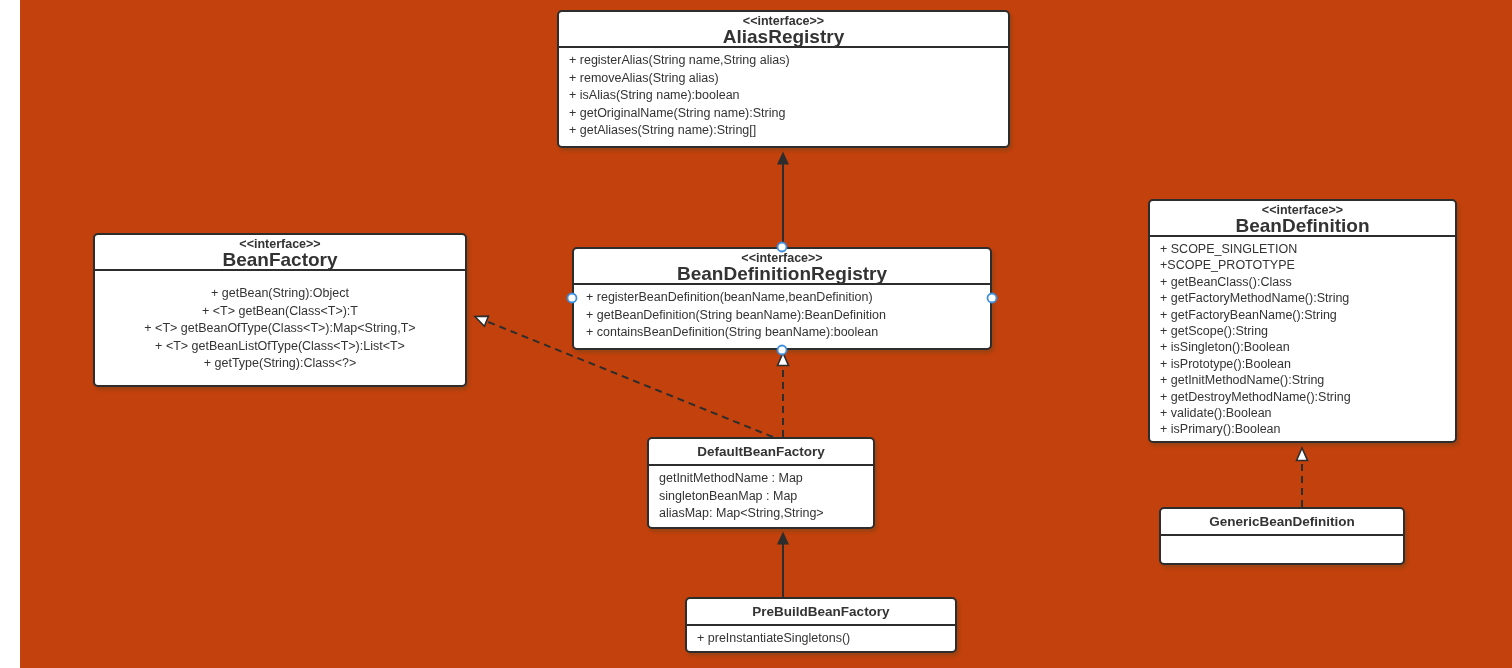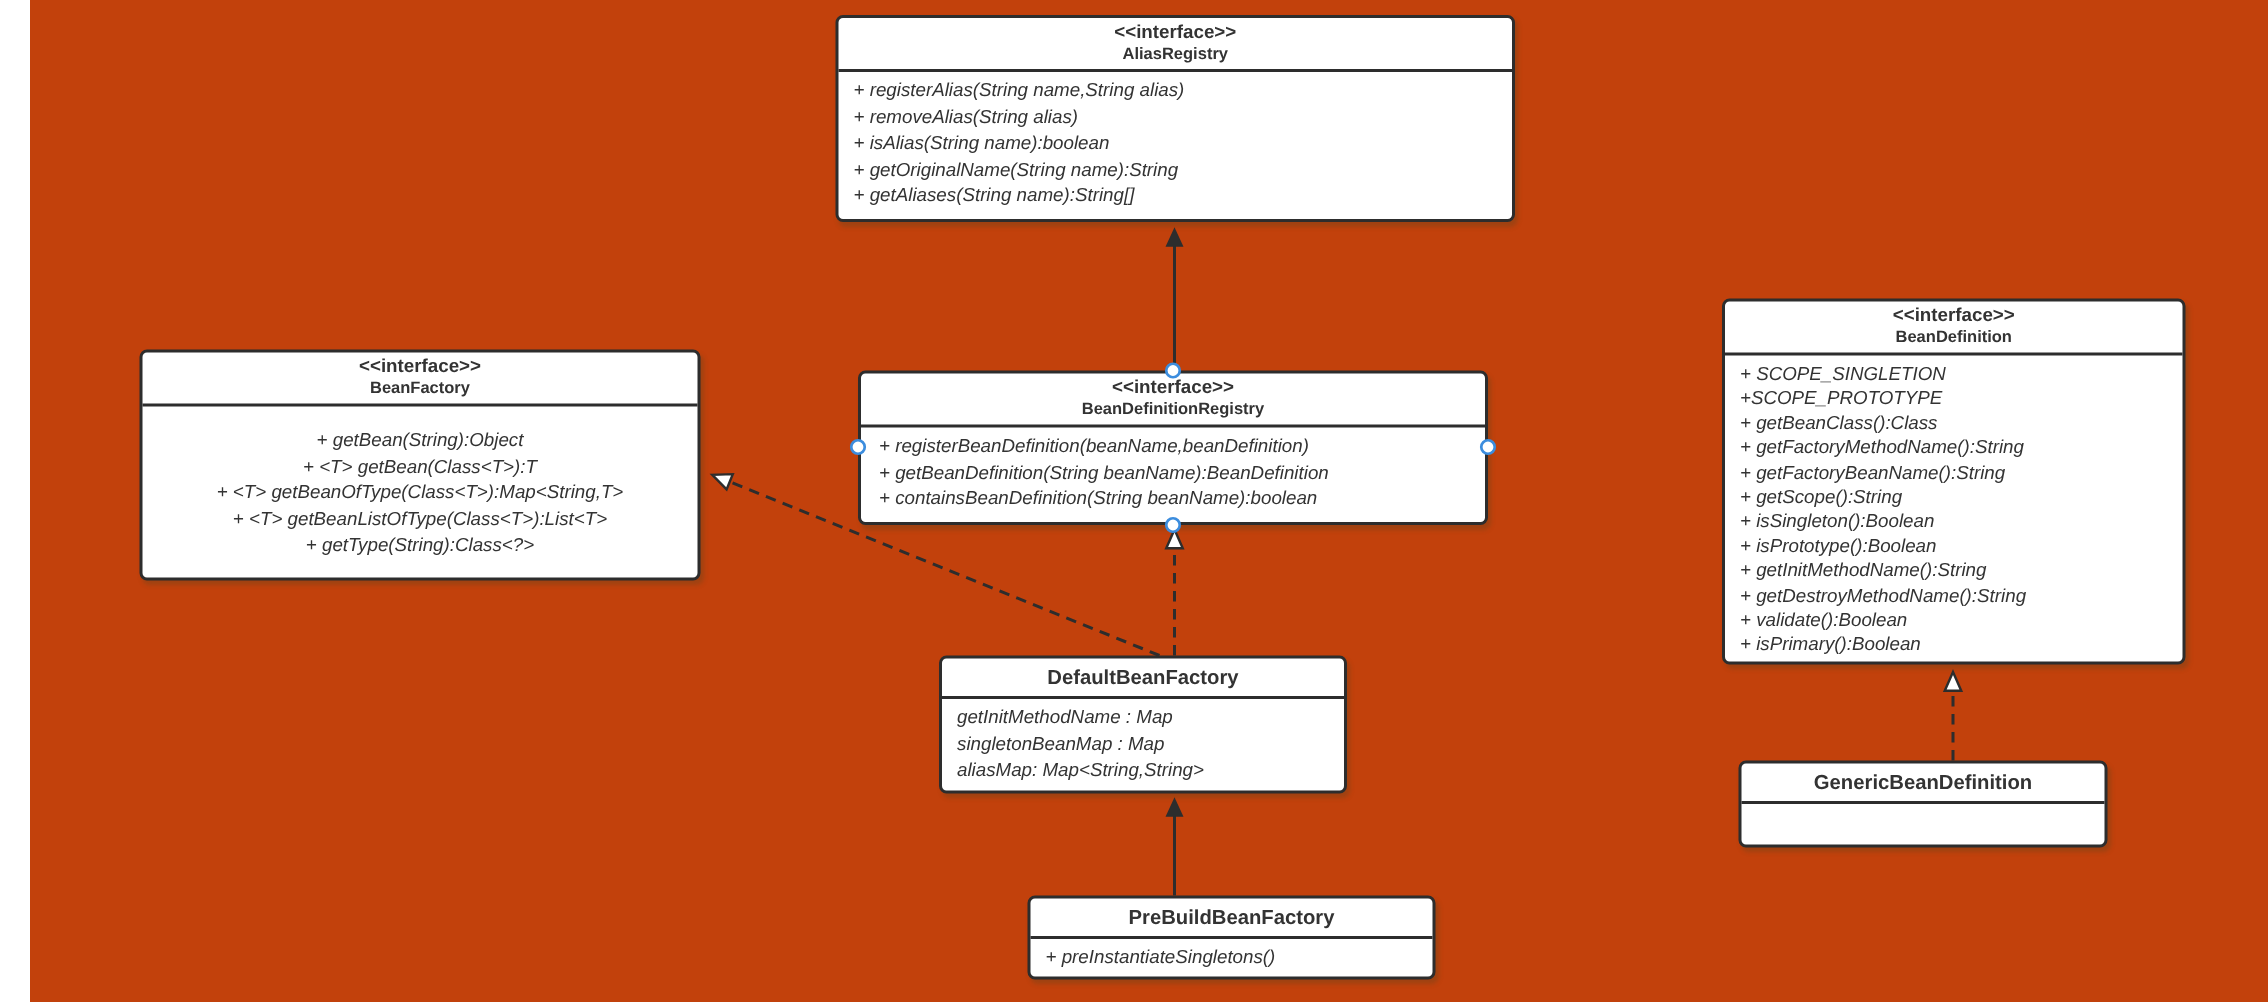--- a/index.html
+++ b/index.html
@@ -24,28 +24,27 @@
     z-index:1;
   }
   .uml-head{
     border-bottom:2px solid #2d2d2d;
     text-align:center;
     font-weight:bold;
     padding:2px 4px 2px;
     flex:0 0 auto;
   }
   .uml-head .stereotype{font-size:12.5px;line-height:15px;}
-  .uml-head .cname{font-size:11px;line-height:15px;}
+  .uml-head .cname{font-size:19px;line-height:15px;}
   .uml-head.single{font-size:13.5px;line-height:21px;padding:2px 4px;}
   .uml-body{
     padding:4px 10px;
     font-size:12.5px;
     flex:1 1 auto;
     overflow:hidden;
-    font-style:italic;
   }
   .member{line-height:17.5px;white-space:pre;}
   .uml-body.tight .member{line-height:16.4px;}
   #edges{
     position:absolute;
     left:0;top:0;
     z-index:2;
     pointer-events:none;
   }
 </style>
@@ -108,21 +107,21 @@
       <div class="member">+ getScope():String</div>
       <div class="member">+ isSingleton():Boolean</div>
       <div class="member">+ isPrototype():Boolean</div>
       <div class="member">+ getInitMethodName():String</div>
       <div class="member">+ getDestroyMethodName():String</div>
       <div class="member">+ validate():Boolean</div>
       <div class="member">+ isPrimary():Boolean</div>
     </div>
   </div>
 
-  <div class="uml-class" style="left:606px;top:437px;width:272px;height:92px;">
+  <div class="uml-class" style="left:627px;top:437px;width:228px;height:92px;">
     <div class="uml-head single">DefaultBeanFactory</div>
     <div class="uml-body">
       <div class="member">getInitMethodName : Map</div>
       <div class="member">singletonBeanMap : Map</div>
       <div class="member">aliasMap: Map&lt;String,String&gt;</div>
     </div>
   </div>
 
   <div class="uml-class" style="left:665px;top:597px;width:272px;height:56px;">
     <div class="uml-head single">PreBuildBeanFactory</div>

